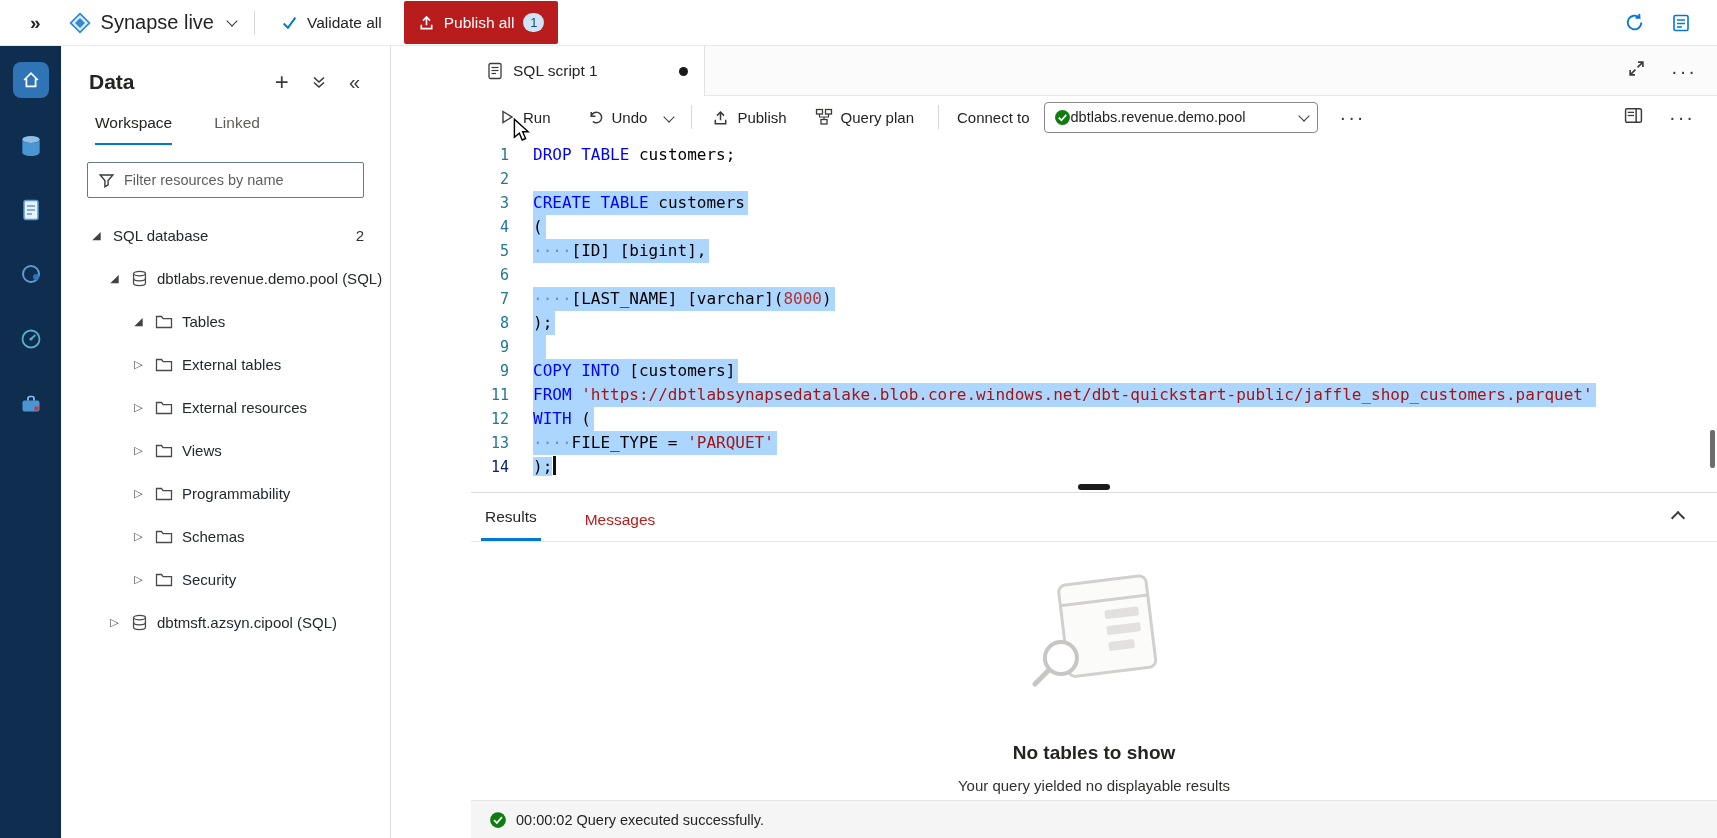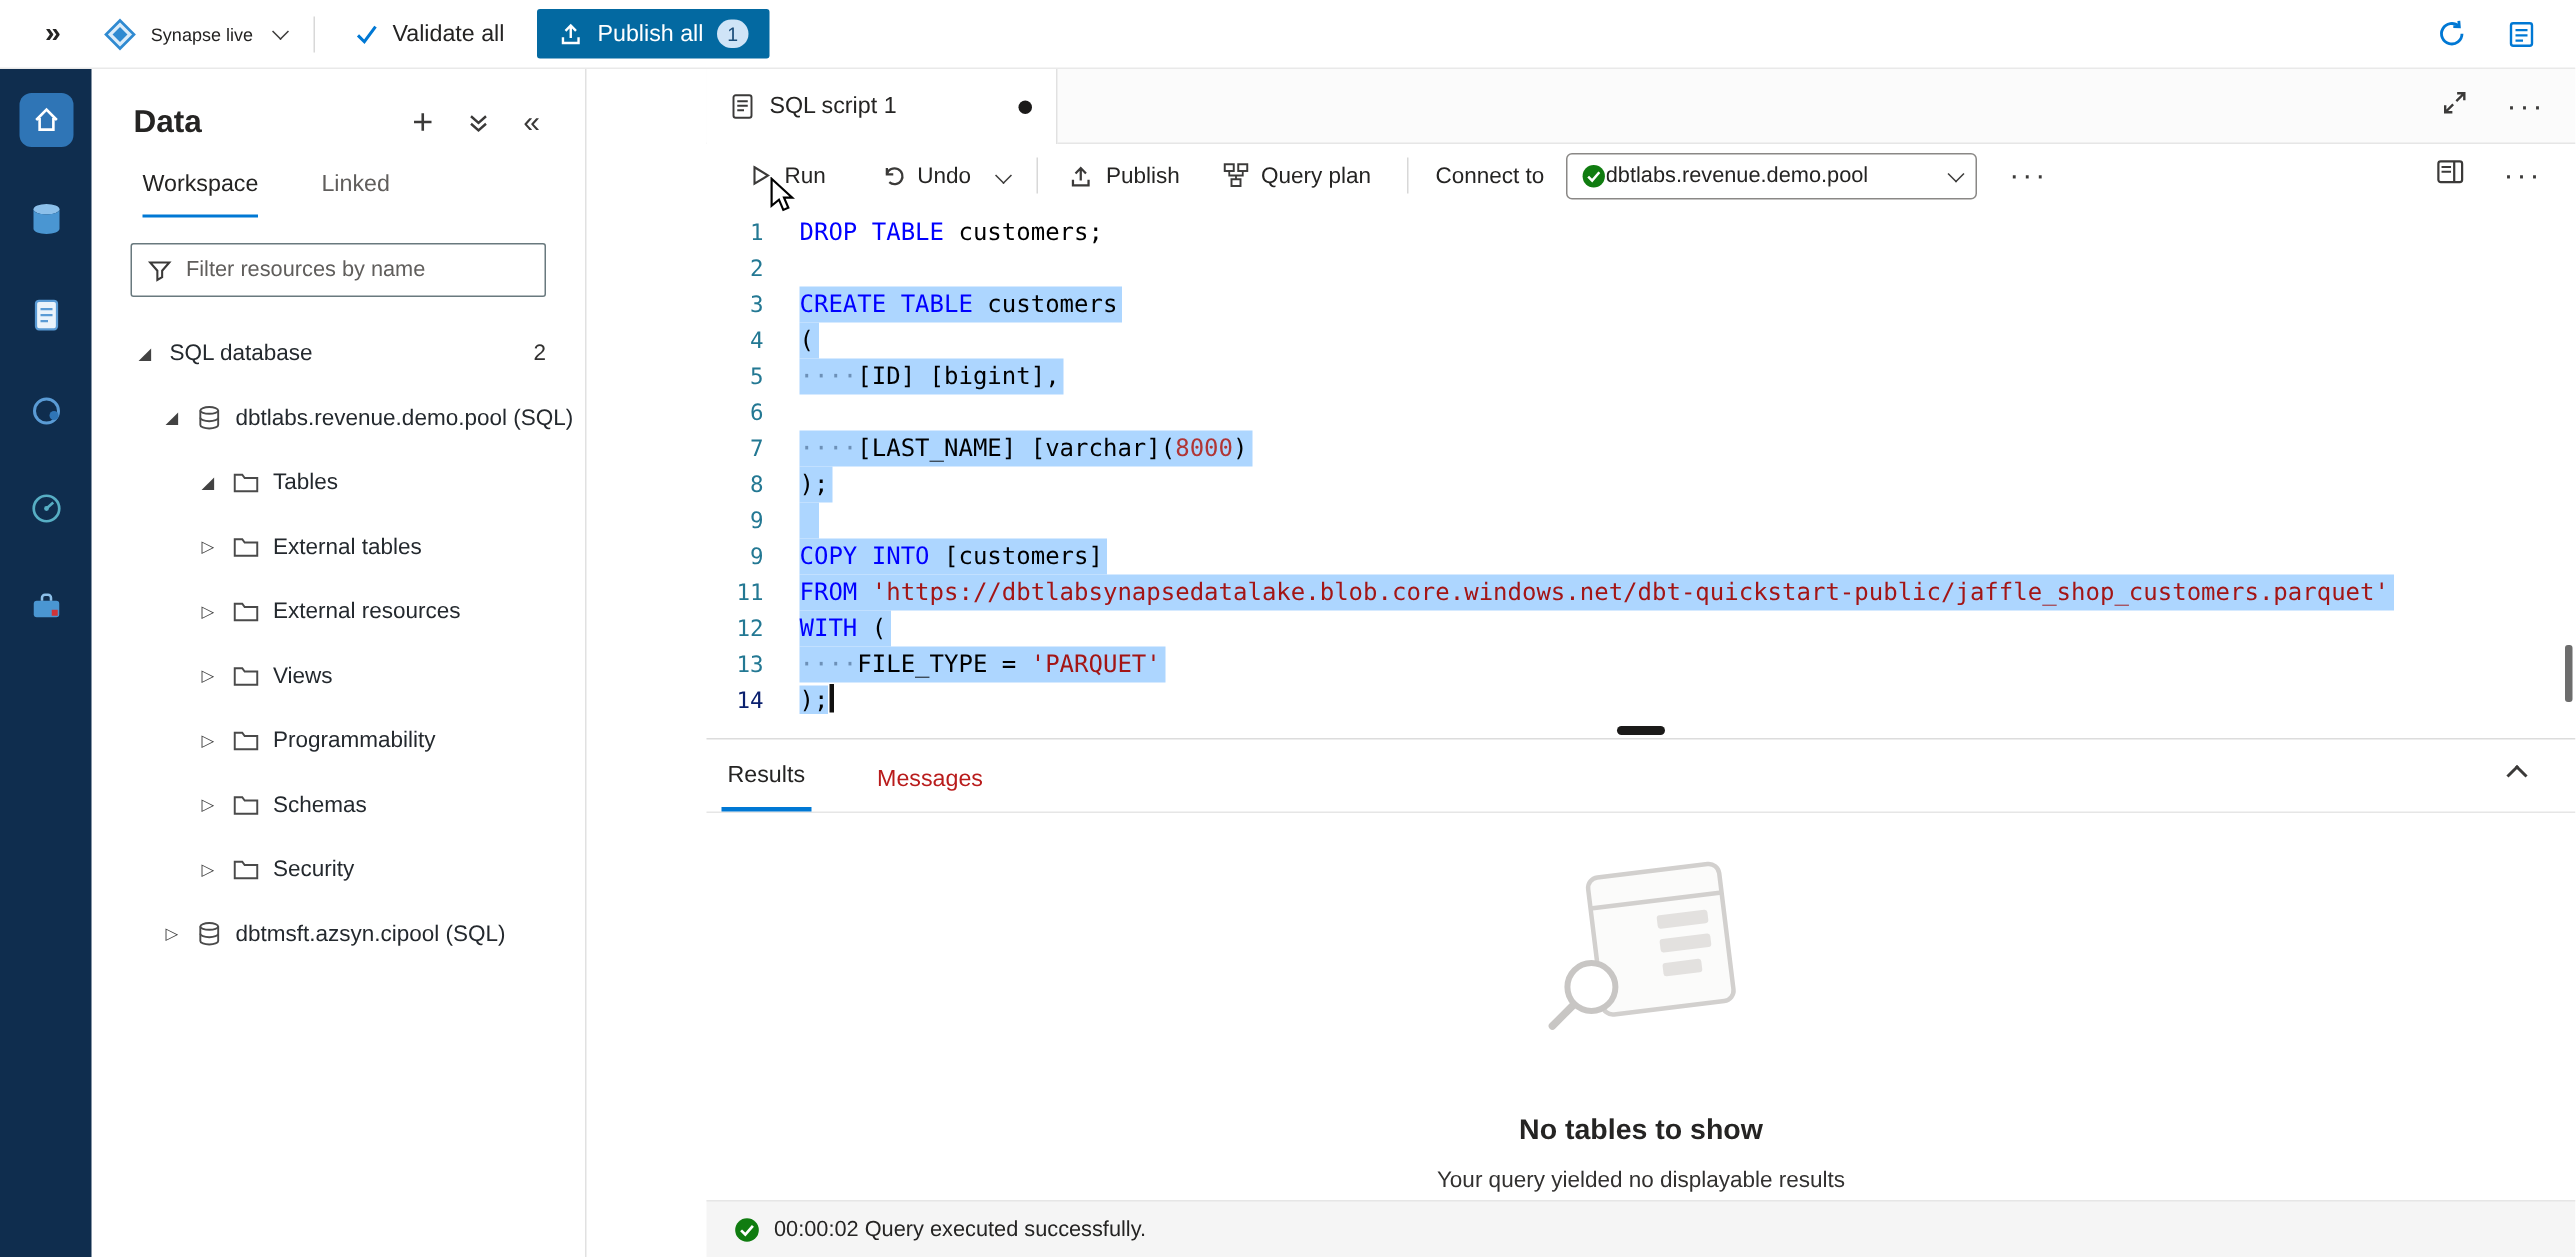--- a/index.html
+++ b/index.html
@@ -4,30 +4,30 @@
 <style>
   * { box-sizing: border-box; margin: 0; padding: 0; }
   html,body { width:1717px; height:838px; overflow:hidden; }
   body { font-family:"Liberation Sans", sans-serif; background:#fff; color:#252423; position:relative; }
 
   
   .topbar { position:absolute; top:0; left:0; right:0; height:46px; background:#fff;
             border-bottom:1px solid #e9e9e9; display:flex; align-items:center; z-index:5; }
   .expand-btn { margin-left:30px; font-size:19px; font-weight:bold; color:#252423; cursor:pointer; }
   .logo { margin-left:28px; display:flex; align-items:center; }
-  .mode-label { margin-left:10px; font-size:12px; color:#252423; }
+  .mode-label { margin-left:10px; font-size:20px; color:#252423; }
   .chev { display:inline-block; width:8px; height:8px; border-right:1.6px solid #3b3a39;
           border-bottom:1.6px solid #3b3a39; transform:rotate(45deg); }
   .chev.up { transform:rotate(-135deg); }
   .mode-chev { margin-left:14px; margin-top:-4px; }
   .vsep { width:1px; height:24px; background:#d8d8d8; margin:0 18px; }
   .tb-btn { display:flex; align-items:center; gap:9px; font-size:15.5px; color:#252423;
             padding:6px 8px; cursor:pointer; }
-  .publishall-btn { display:flex; align-items:center; gap:9px; background:#0369a1; color:#fff;
-            font-size:15.5px; height:33px; padding:0 14px; border-radius:2px; margin-left:14px; cursor:pointer; }
+  .publishall-btn { display:flex; align-items:center; gap:9px; background:#b91c1c; color:#fff;
+            font-size:15.5px; height:43px; padding:0 14px; border-radius:2px; margin-left:14px; cursor:pointer; }
   .pub-badge { background:#cfe4f7; color:#1b4d7a; font-size:13px; min-width:21px; height:19px;
             border-radius:10px; display:flex; align-items:center; justify-content:center; padding:0 6px; }
   .topbar-spacer { flex:1; }
   .top-icon { margin-right:26px; cursor:pointer; display:flex; align-items:center; }
 
   
   .rail { position:absolute; top:46px; left:0; width:61px; bottom:0; background:#0f2d4e; z-index:4; }
   .rail-item { position:absolute; left:0; width:61px; height:48px; display:flex; align-items:center;
                justify-content:center; cursor:pointer; }
   .home-tile { width:36px; height:36px; background:#2f75b6; border-radius:8px; display:flex;

